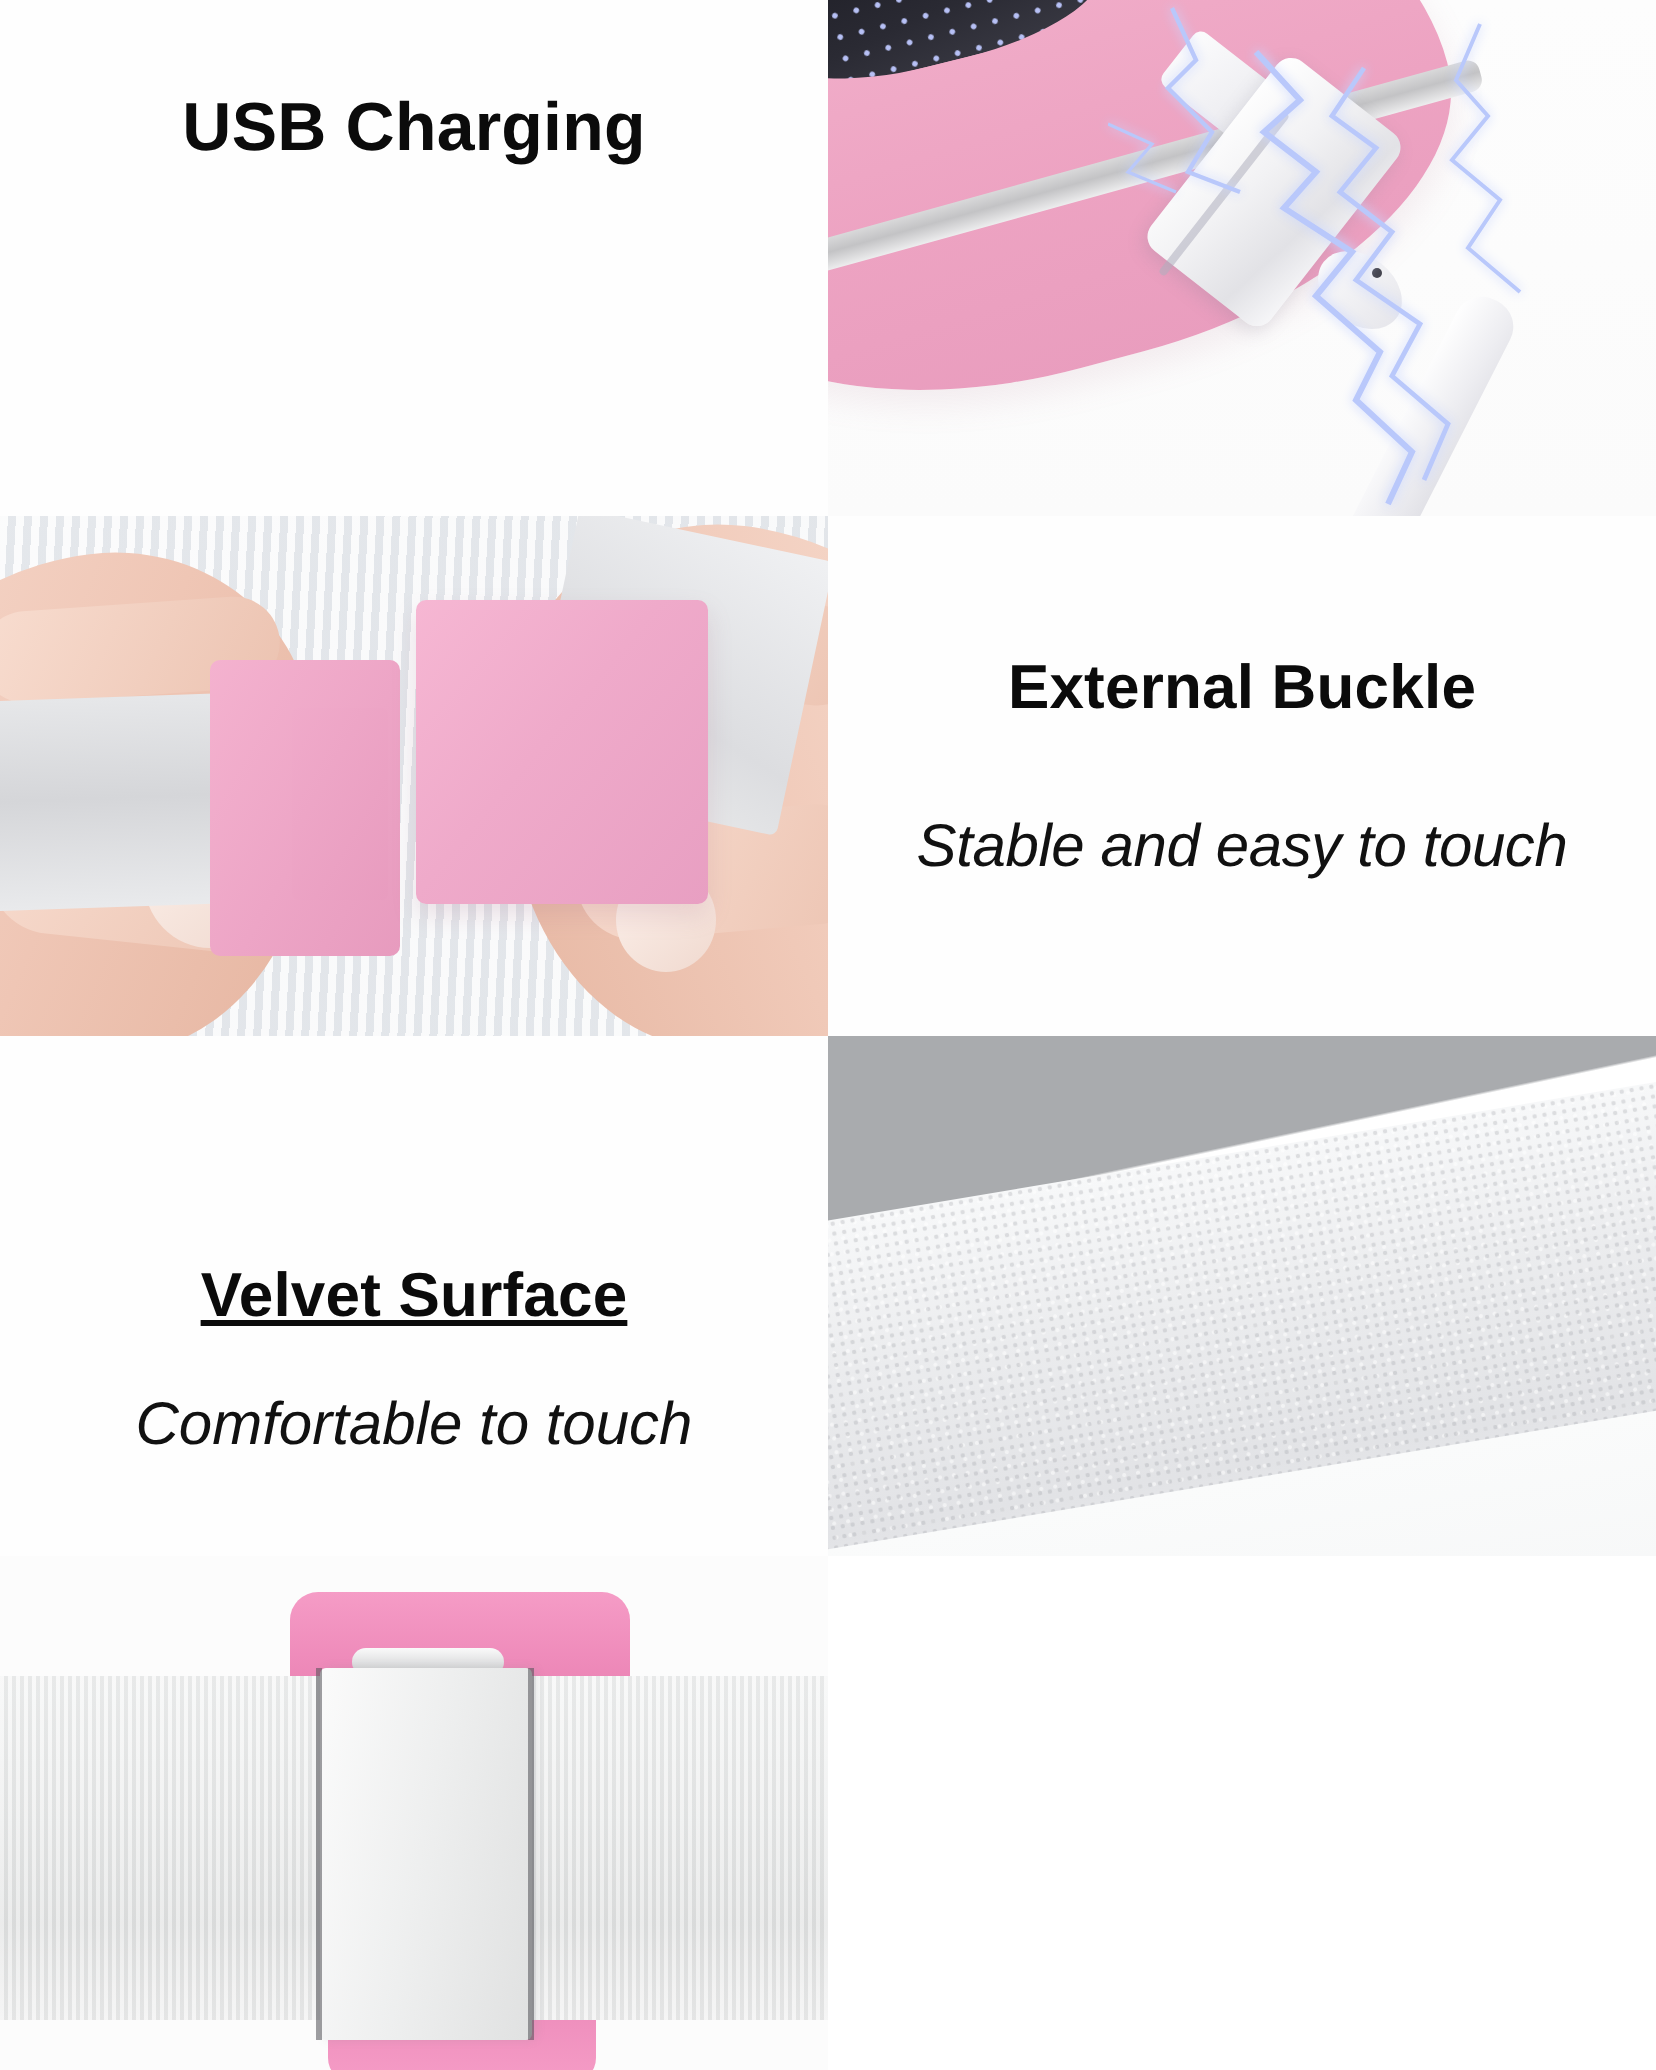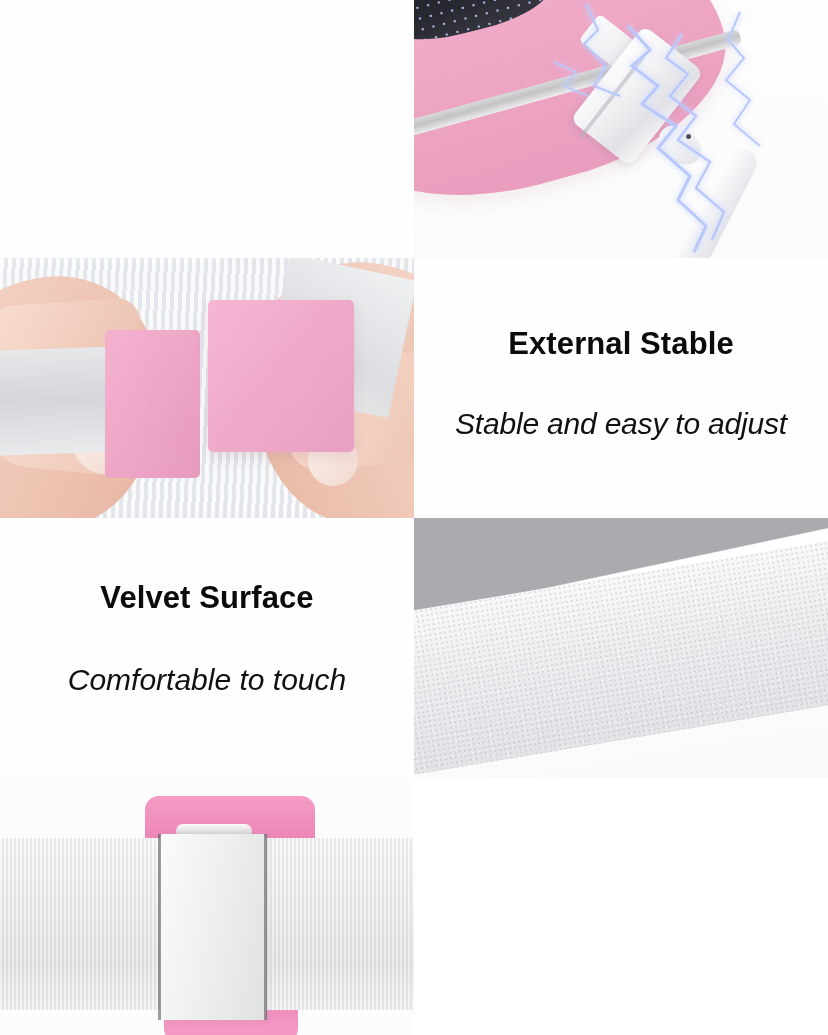--- a/index.html
+++ b/index.html
@@ -49,22 +49,22 @@
     white-space: nowrap;
     text-align: center;
   }
   
   .c-usb .feature-title { font-size: 34px; margin-top: 45px; }
   .c-usb .feature-sub   { font-size: 31px; margin-top: 42px; }
   
   .c-buckle .feature-title { font-size: 31px; margin-top: 68px; }
   .c-buckle .feature-sub   { font-size: 30px; margin-top: 45px; letter-spacing:-0.2px;}
   
-  .c-velvet .feature-title { font-size: 31px; margin-top: 62px; }
-  .c-velvet .feature-sub   { font-size: 30px; margin-top: 47px; }
+  .c-velvet .feature-title { font-size: 31px; margin-top: 112px; text-decoration: underline; }
+  .c-velvet .feature-sub   { font-size: 30px; margin-top: 30px; }
   
   .c-elastic .feature-title { font-size: 29px; margin-top: 62px; letter-spacing:-0.2px;}
   .c-elastic .feature-sub   { font-size: 30px; margin-top: 48px; }
 
   
   .photo { background: #ffffff; }
 
   
   .ph-usb { background: linear-gradient(180deg,#fdfdfd 0%,#fbfbfb 100%); }
   .usb-body {
@@ -258,20 +258,21 @@
     background: linear-gradient(180deg,#fafafa,#c9cacc);
     border-radius: 7px;
   }
 </style>
 </head>
 <body>
 
 <div class="sheet">
 
   <div class="cell text-cell c-usb">
+    <div class="feature-title">USB Charging</div>
   </div>
 
   <div class="cell photo ph-usb">
     <div class="usb-body"></div>
     <div class="usb-mesh"></div>
     <div class="usb-body-edge"></div>
     <div class="usb-plug-tip"></div>
     <div class="usb-plug"></div>
     <div class="usb-plug-line"></div>
     <div class="usb-collar"></div>
@@ -298,22 +299,22 @@
     <div class="nail" style="right:52px;top:44px;width:52px;height:56px"></div>
     <div class="nail" style="right:56px;top:176px;width:50px;height:52px"></div>
     <div class="belt-grey-l"></div>
     <div class="belt-grey-r"></div>
     <div class="buckle-male"></div>
     <div class="buckle-male-tooth"></div>
     <div class="buckle-female"></div>
   </div>
 
   <div class="cell text-cell c-buckle">
-    <div class="feature-title">External Stable</div>
-    <div class="feature-sub">Stable and easy to adjust</div>
+    <div class="feature-title">External Buckle</div>
+    <div class="feature-sub">Stable and easy to touch</div>
   </div>
 
   <div class="cell text-cell c-velvet">
     <div class="feature-title">Velvet Surface</div>
     <div class="feature-sub">Comfortable to touch</div>
   </div>
 
   <div class="cell photo ph-velvet">
     <div class="velvet-grey"></div>
     <div class="velvet-band">

